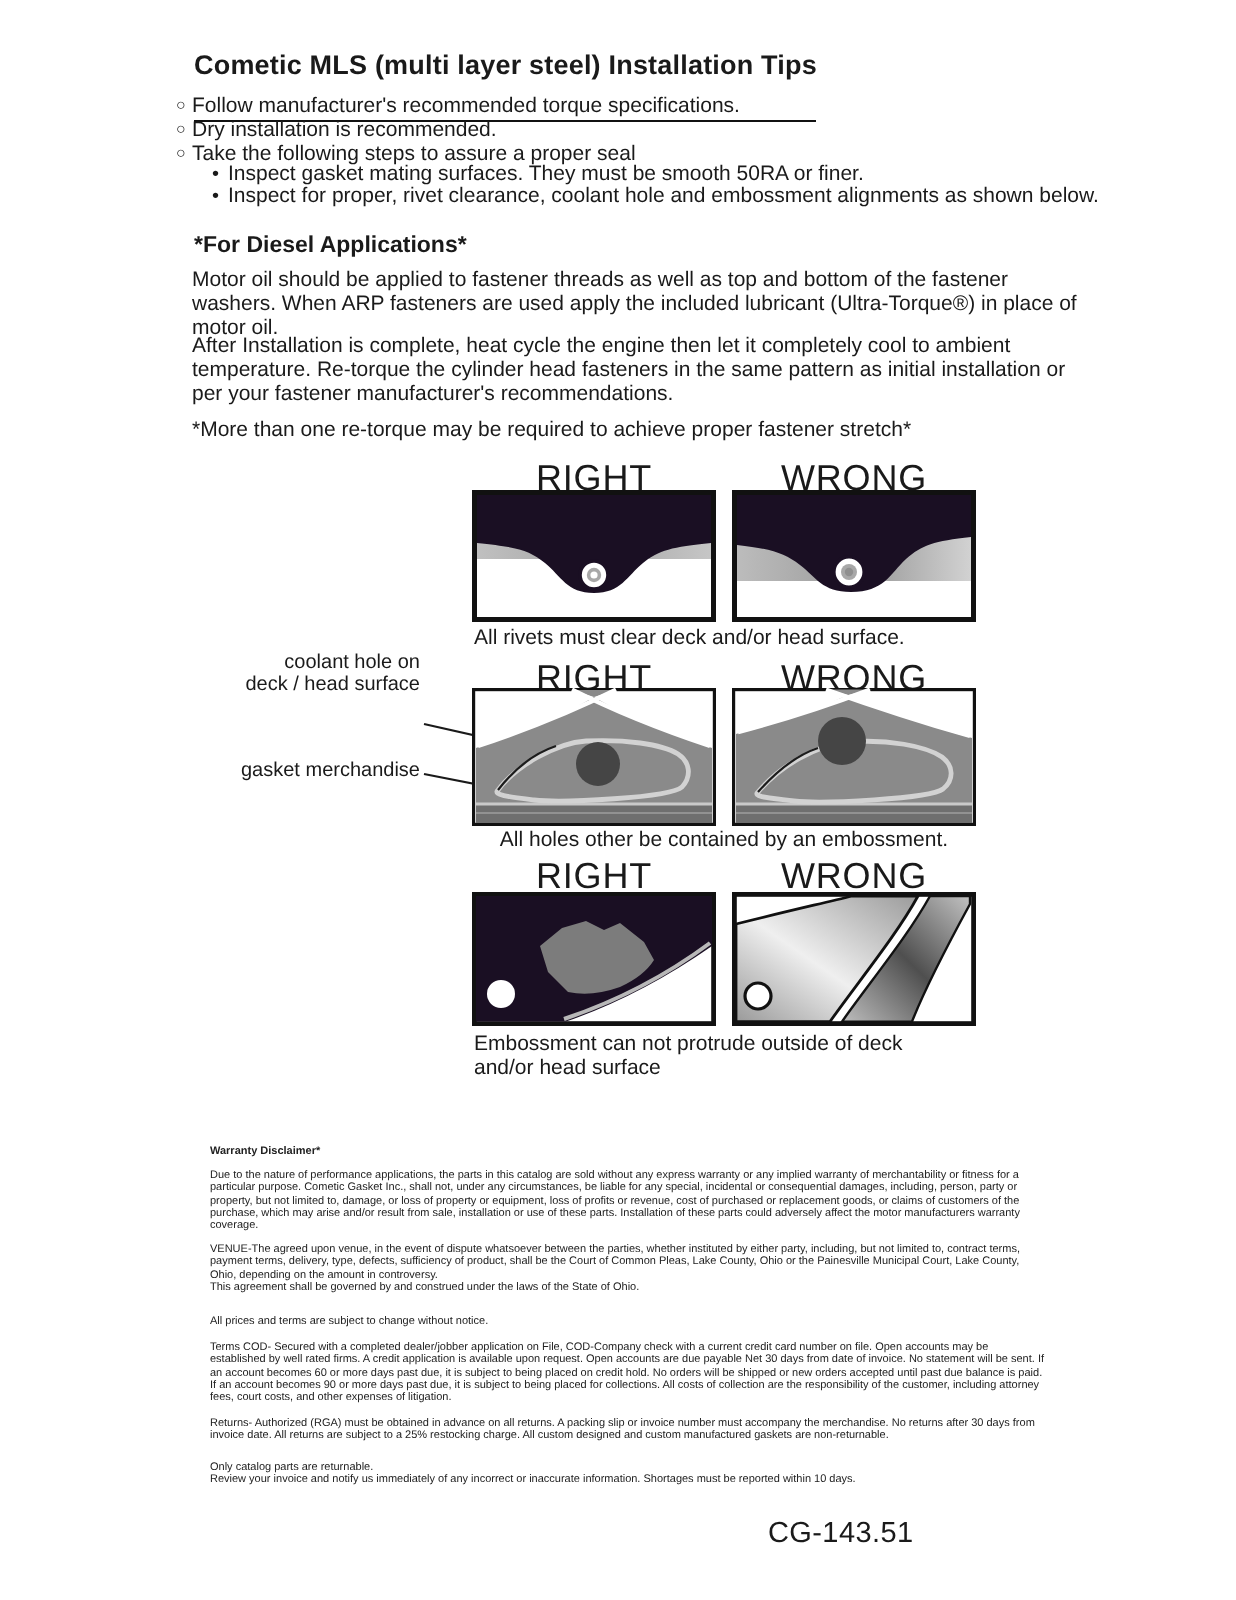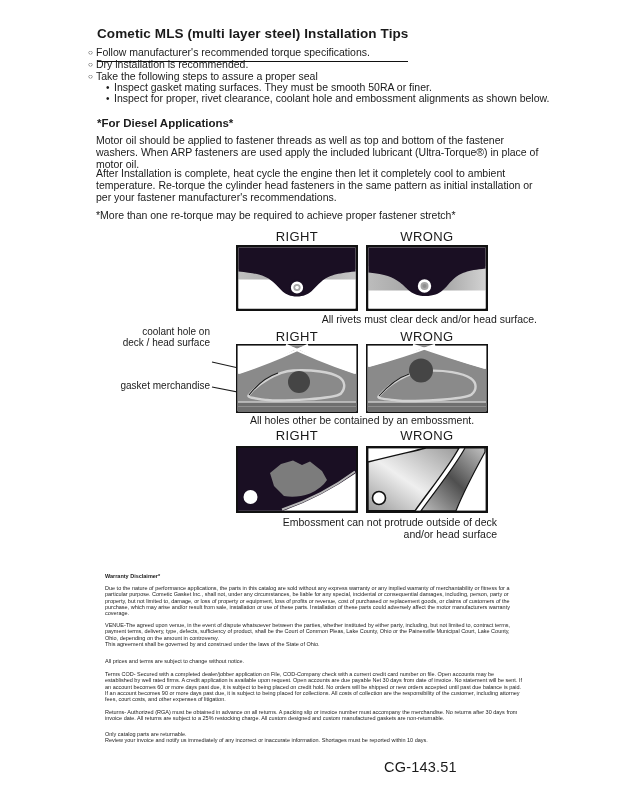--- a/index.html
+++ b/index.html
@@ -12,22 +12,22 @@
   .title{
     font-size:13.5px;font-weight:bold;border-bottom:1.6px solid #111;
     padding-bottom:20px;display:inline-block;letter-spacing:.1px;
   }
   .body-text{font-size:10.5px;line-height:12px;}
   .bullet-line{font-size:10.5px;line-height:11.8px;position:absolute;left:88px;width:460px;}
   .bullet-line .glyph{display:inline-block;width:8px;font-size:8px;vertical-align:1px;}
   .sub{left:106px;}
   .sub .glyph{font-size:10px;vertical-align:0;}
   .bold-head{font-size:11.5px;font-weight:bold;}
-  .dw-label{font-size:13px;text-align:center;letter-spacing:.4px;}
-  .caption{font-size:10.5px;line-height:12px;text-align:right;}
+  .dw-label{font-size:18px;text-align:center;letter-spacing:.4px;}
+  .caption{font-size:10.5px;line-height:12px;}
   .side-label{font-size:10px;text-align:right;width:122px;}
   .tiny{font-size:5.5px;line-height:6.35px;width:418px;color:#222;}
   .tiny-b{font-weight:bold;}
   .pre{white-space:pre-line;}
   .footer-code{font-size:14.5px;letter-spacing:.2px;}
   svg{display:block;}
 </style>
 </head>
 <body>
 

